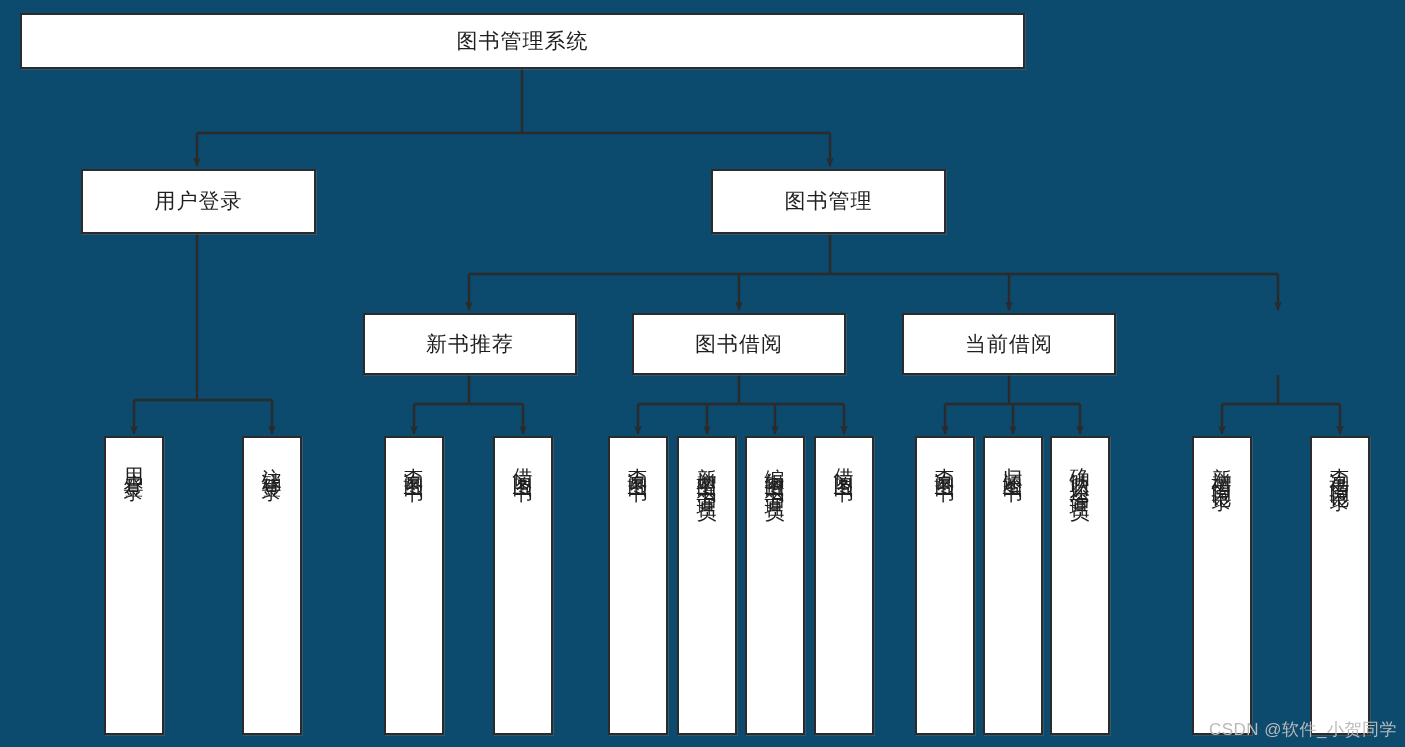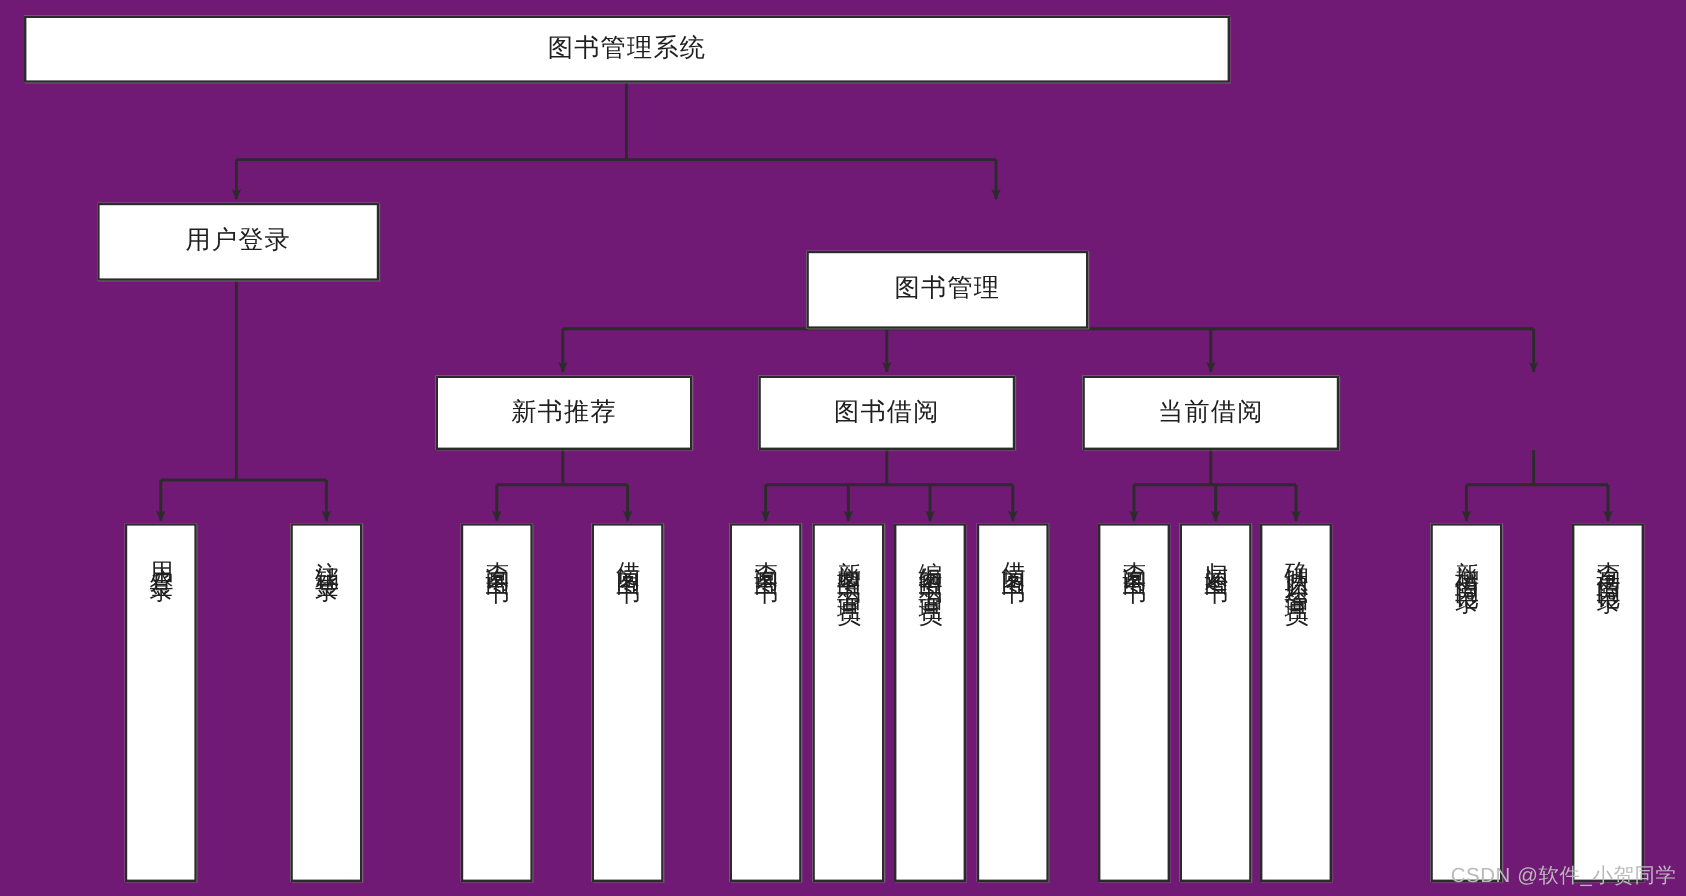--- a/index.html
+++ b/index.html
@@ -11,21 +11,21 @@
     width: 1405px;
     height: 747px;
     font-family: "Liberation Sans", "DejaVu Sans", sans-serif;
     overflow: hidden;
     position: relative;
   }
   #diagram-root {
     position: relative;
     width: 1405px;
     height: 747px;
-    background: #701a75;
+    background: #0c4a6e;
   }
   svg.edges {
     position: absolute;
     left: 0;
     top: 0;
     width: 1405px;
     height: 747px;
     pointer-events: none;
   }
   .node {
@@ -125,21 +125,21 @@
     </g>
   </svg>
 
   <div class="node" style="left:20px; top:13px; width:1005px; height:56px;">
     <span class="label">图书管理系统</span>
   </div>
 
   <div class="node" style="left:81px; top:169px; width:235px; height:65px;">
     <span class="label">用户登录</span>
   </div>
-  <div class="node" style="left:672px; top:169px; width:235px; height:65px;margin-top:40px;">
+  <div class="node" style="left:711px; top:169px; width:235px; height:65px;">
     <span class="label">图书管理</span>
   </div>
 
   <div class="node" style="left:363px; top:313px; width:214px; height:62px;justify-content:center;">
     <span class="label">新书推荐</span>
   </div>
   <div class="node" style="left:902px; top:313px; width:214px; height:62px;">
     <span class="label">当前借阅</span>
   </div>
   <div class="node" style="left:632px; top:313px; width:214px; height:62px;">

